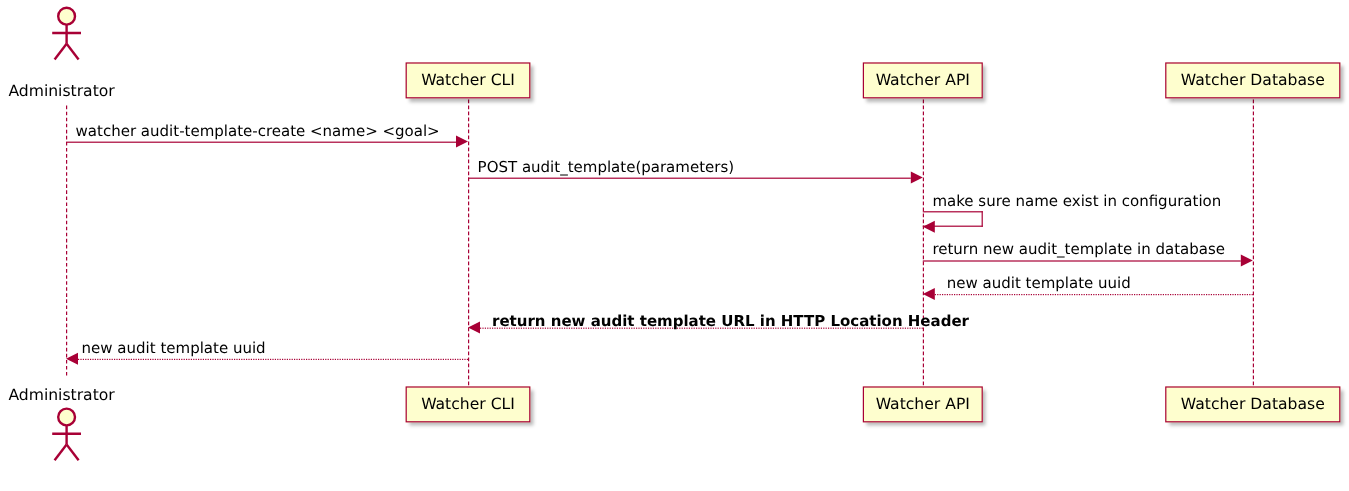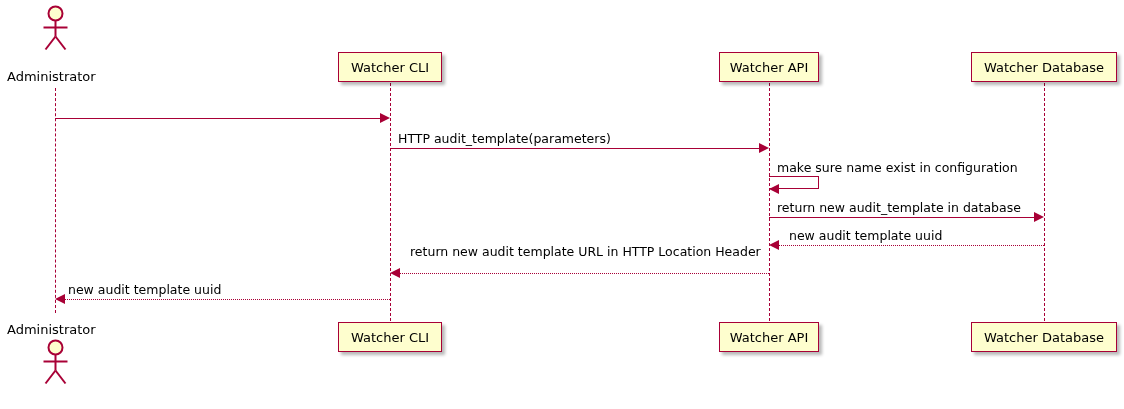--- a/index.html
+++ b/index.html
@@ -131,40 +131,41 @@
 
   <div class="participant-box" style="left:971px; top:52px; width:146px; height:30px;">
     <span>Watcher Database</span>
   </div>
 
   <div class="lifeline" style="left:55px; top:88px; height:225px;"></div>
   <div class="lifeline" style="left:390px; top:83px; height:238px;"></div>
   <div class="lifeline" style="left:769px; top:83px; height:238px;"></div>
   <div class="lifeline" style="left:1044px; top:83px; height:238px;"></div>
 
+  <div class="msg-label" style="left:63px; top:101px;">watcher audit-template-create &lt;name&gt; &lt;goal&gt;</div>
   <div class="msg-line solid" style="left:55px; top:118px; width:325px;"></div>
   <div class="arrow-head right" style="left:380px; top:113px;"></div>
 
-  <div class="msg-label" style="left:398px; top:131px;">HTTP audit_template(parameters)</div>
+  <div class="msg-label" style="left:398px; top:131px;">POST audit_template(parameters)</div>
   <div class="msg-line solid" style="left:390px; top:148px; width:369px;"></div>
   <div class="arrow-head right" style="left:759px; top:143px;"></div>
 
   <div class="msg-label" style="left:777px; top:160px;">make sure name exist in configuration</div>
   <div class="self-loop" style="left:769px; top:176px; width:50px; height:13px;"></div>
   <div class="arrow-head left" style="left:769px; top:184px;"></div>
 
   <div class="msg-label" style="left:777px; top:200px;">return new audit_template in database</div>
   <div class="msg-line solid" style="left:769px; top:217px; width:265px;"></div>
   <div class="arrow-head right" style="left:1034px; top:212px;"></div>
 
   <div class="msg-label" style="left:789px; top:228px;">new audit template uuid</div>
   <div class="msg-line dotted" style="left:779px; top:245px; width:265px;"></div>
   <div class="arrow-head left" style="left:769px; top:240px;"></div>
 
-  <div class="msg-label" style="left:410px; top:244px;">return new audit template URL in HTTP Location Header</div>
+  <div class="msg-label" style="left:410px; top:260px;font-weight:bold;">return new audit template URL in HTTP Location Header</div>
   <div class="msg-line dotted" style="left:400px; top:273px; width:369px;"></div>
   <div class="arrow-head left" style="left:390px; top:268px;"></div>
 
   <div class="msg-label" style="left:68px; top:282px;">new audit template uuid</div>
   <div class="msg-line dotted" style="left:65px; top:299px; width:325px;"></div>
   <div class="arrow-head left" style="left:55px; top:294px;"></div>
 
   <div class="actor-label" style="left:7px; top:322px;">Administrator</div>
   <div class="actor-figure" style="left:35px; top:337px;">
     <svg width="40" height="48" viewBox="0 0 40 48">

